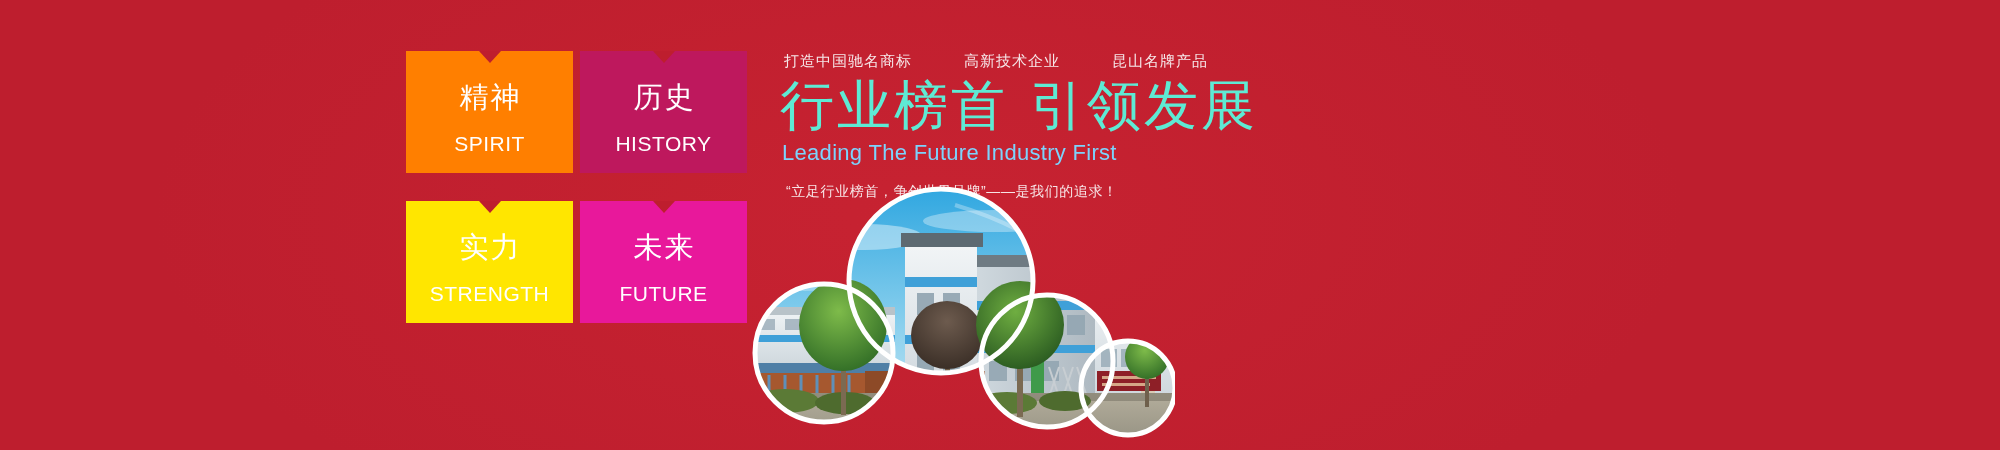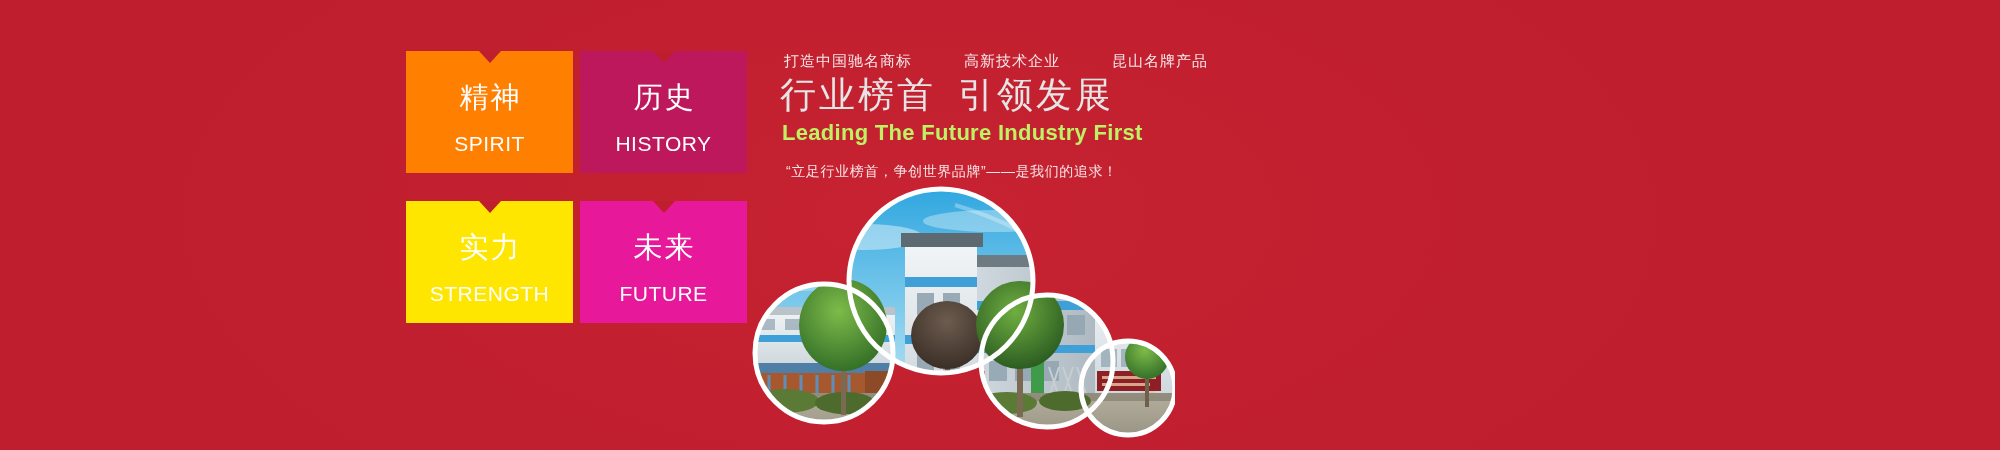--- a/index.html
+++ b/index.html
@@ -99,34 +99,34 @@
     padding-left: 4px;
     margin-bottom: 4px;
   }
   .badge {
     font-size: 15px;
     color: #f6e7e9;
     letter-spacing: 1px;
     white-space: nowrap;
   }
   .headline {
-    font-size: 36px;
+    font-size: 54px;
     line-height: 1.12;
-    color: #e5e5e5;
+    color: #5eead4;
     font-weight: 400;
     letter-spacing: 3px;
     white-space: nowrap;
     margin-top: 2px;
   }
   .headline .gap { display: inline-block; width: 22px; }
   .subline {
     font-size: 22px;
     line-height: 1.3;
-    color: #bef264;
-    font-weight: 700;
+    color: #7dd3fc;
+    font-weight: 400;
     letter-spacing: 0.3px;
     margin-top: 4px;
     padding-left: 2px;
     white-space: nowrap;
   }
   .quote {
     font-size: 14px;
     line-height: 1.4;
     color: #f7e4e6;
     letter-spacing: 0.6px;

